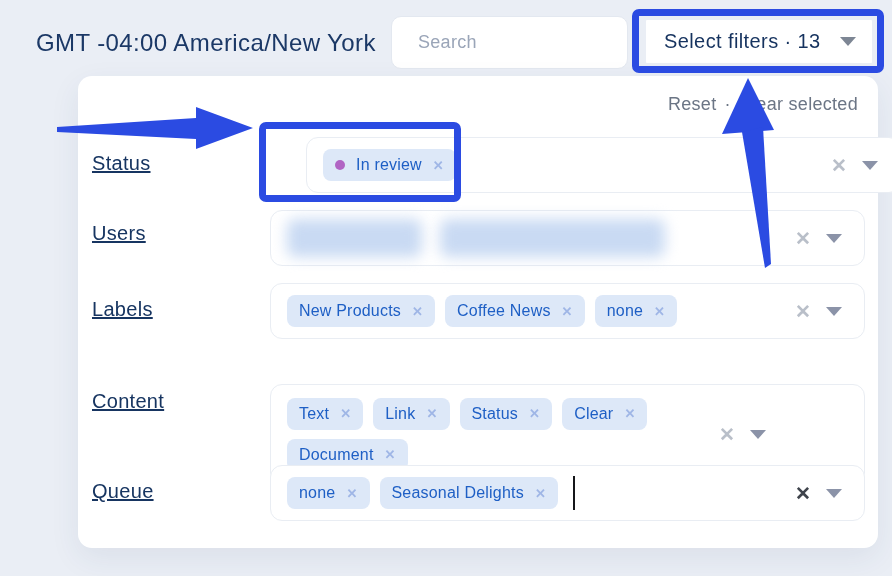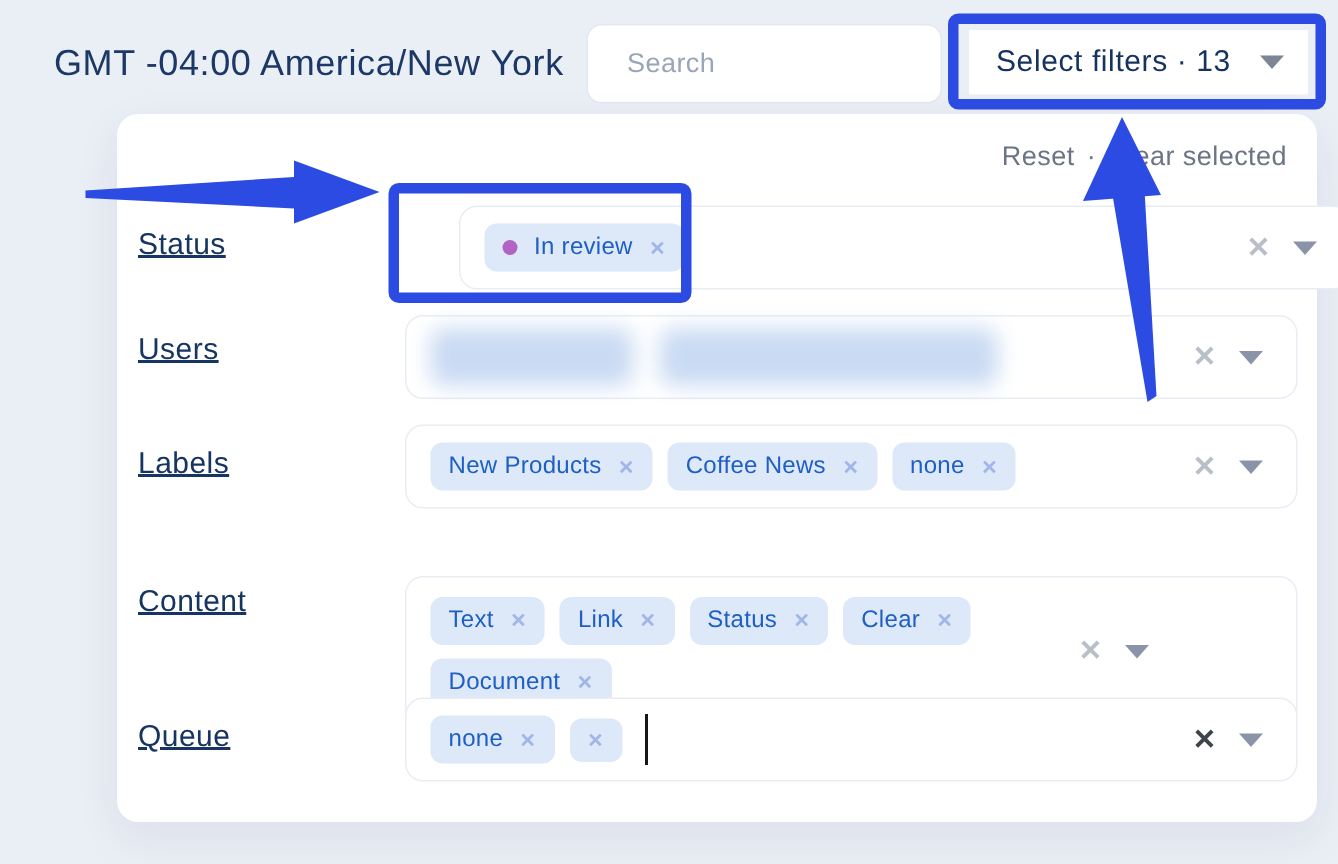--- a/index.html
+++ b/index.html
@@ -222,20 +222,21 @@
   </div>
 
   <div class="row-label lab-queue">Queue</div>
   <div class="field f-queue">
     <div class="chips">
       <span class="chip">
         <span>none</span>
         <span class="chip-x">✕</span>
       </span>
       <span class="chip">
+        <span>Seasonal Delights</span>
         <span class="chip-x">✕</span>
       </span>
       <span class="text-cursor"></span>
     </div>
     <div class="controls">
       <span class="clear-x">✕</span>
       <span class="caret"></span>
     </div>
   </div>
 

